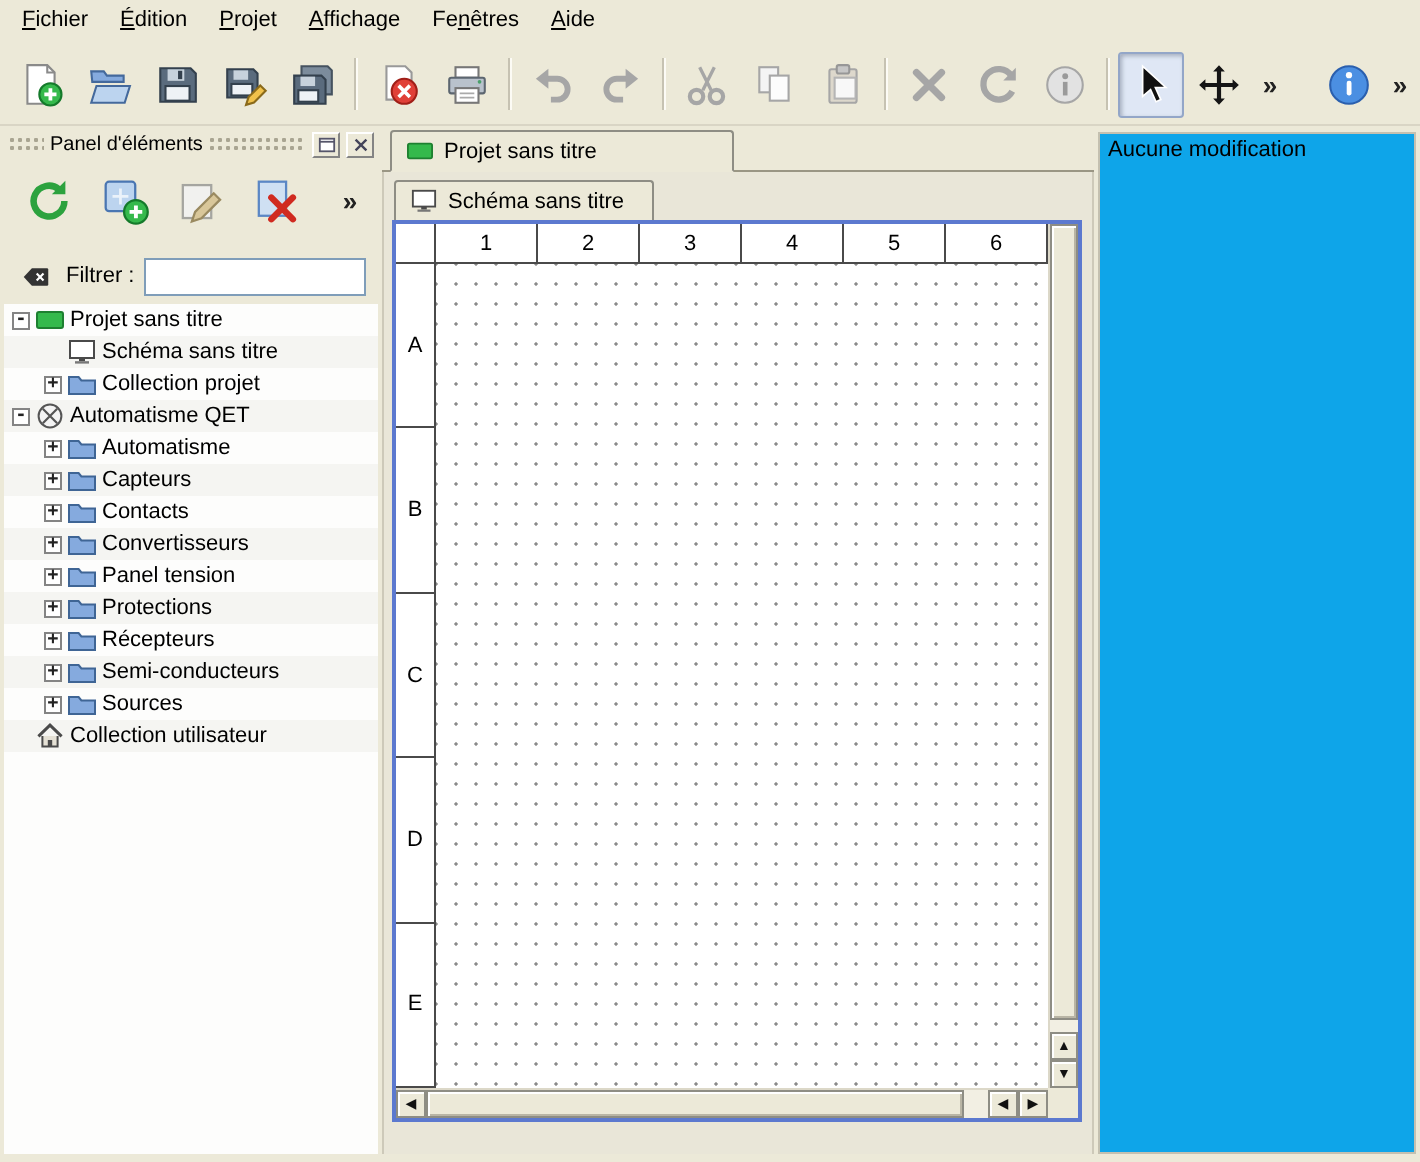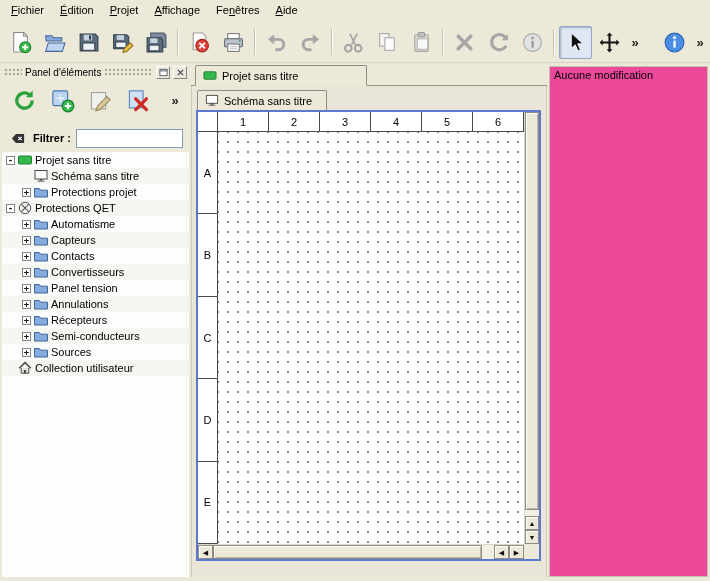--- a/index.html
+++ b/index.html
@@ -44,21 +44,21 @@
   .dock-title-text{white-space:nowrap;}
   .dock-btn{width:14px;height:13px;background:var(--window-bg);border:1px solid;
             border-color:#fff #848484 #848484 #fff;display:flex;align-items:center;justify-content:center;flex:0 0 14px;}
   .dock-btn svg{width:9px;height:9px;}
 
   
   .panel-toolbar{height:36px;display:flex;align-items:center;gap:6px;padding:2px 6px;margin-top:2px;flex:0 0 36px;}
   .pt-btn{width:32px;height:32px;display:flex;align-items:center;justify-content:center;}
   .pt-btn svg{width:25px;height:25px;}
   .pt-btn.narrow{width:16px;margin-left:auto;}
-  .filter-row{display:flex;align-items:center;gap:5px;padding:0 6px;margin-top:9px;flex:0 0 22px;font-weight:bold;}
+  .filter-row{display:flex;align-items:center;gap:5px;padding:0 6px;margin-top:9px;flex:0 0 22px;}
   .filter-clear{width:20px;height:17px;display:flex;align-items:center;justify-content:center;}
   .filter-clear svg{width:18px;height:15px;}
   .filter-label{white-space:nowrap;}
   .filter-input{flex:1;height:19px;border:1px solid #7f9db9;background:#fff;font:inherit;padding:1px 3px;min-width:0;cursor:text;}
   .tree{flex:1;background:#fdfdfc;margin-top:3px;overflow:hidden;}
   .tree-row{height:16px;display:flex;align-items:center;gap:3px;}
   .tree-row.alt{background:#f5f5f2;}
   .expander{width:9px;height:9px;border:1px solid #848484;background:#fff;flex:0 0 9px;
             font:bold 9px/7px "DejaVu Sans Mono",monospace;text-align:center;color:#222;}
   .expander.none{border:none;background:transparent;}
@@ -97,21 +97,21 @@
             box-shadow:inset 1px 1px 0 #fff,inset -1px -1px 0 #b9b5a5;}
   .vscroll .sb-thumb{flex:1;margin-bottom:6px;}
   .hscroll .sb-thumb{flex:1;margin-right:12px;}
   .sb-btn{background:var(--window-bg);border:1px solid #8e8d84;box-shadow:inset 1px 1px 0 #fff;
           display:flex;align-items:center;justify-content:center;font-size:7px;line-height:1;color:#111;}
   .vscroll .sb-btn{height:14px;flex:0 0 14px;}
   .hscroll .sb-btn{width:15px;flex:0 0 15px;}
   .sb-corner{grid-column:2;grid-row:2;background:var(--window-bg);}
 
   
-  .undo-list{flex:1;background:#ec4899;margin-top:2px;border:1px solid #c4c0b0;overflow:hidden;}
+  .undo-list{flex:1;background:#0ea5e9;margin-top:2px;border:1px solid #c4c0b0;overflow:hidden;}
   .undo-item{padding:2px 4px;white-space:nowrap;}
 </style>
 </head>
 <body>
 
 <div class="app">
 
   <div class="menubar" id="menubar">
       <div class="menu-item"><u>F</u>ichier</div>
       <div class="menu-item"><u>É</u>dition</div>
@@ -355,31 +355,31 @@
           </span>
           <span class="tree-label">Schéma sans titre</span>
         </div>
         <div class="tree-row" style="padding-left: 20px;">
           <span class="expander">+</span>
           <span class="tree-icon">
             <svg viewBox="0 0 14 14">
               <path d="M0.5 3.5h4.8l1.4 1.7h6.8v6.8H0.5z" fill="var(--folder-blue)" stroke="#3f6595"></path>
             </svg>
           </span>
-          <span class="tree-label">Protections projet</span>
+          <span class="tree-label">Collection projet</span>
         </div>
         <div class="tree-row alt" style="padding-left: 4px;">
           <span class="expander">-</span>
           <span class="tree-icon">
             <svg viewBox="0 0 14 14">
               <circle cx="7" cy="7" r="5.7" fill="#f4f4f4" stroke="#555"></circle>
               <path d="M3.4 3.4l7.2 7.2M10.6 3.4l-7.2 7.2" stroke="#555" stroke-width="1.1"></path>
             </svg>
           </span>
-          <span class="tree-label">Protections QET</span>
+          <span class="tree-label">Automatisme QET</span>
         </div>
         <div class="tree-row" style="padding-left: 20px;">
           <span class="expander">+</span>
           <span class="tree-icon">
             <svg viewBox="0 0 14 14">
               <path d="M0.5 3.5h4.8l1.4 1.7h6.8v6.8H0.5z" fill="var(--folder-blue)" stroke="#3f6595"></path>
             </svg>
           </span>
           <span class="tree-label">Automatisme</span>
         </div>
@@ -419,21 +419,21 @@
           </span>
           <span class="tree-label">Panel tension</span>
         </div>
         <div class="tree-row alt" style="padding-left: 20px;">
           <span class="expander">+</span>
           <span class="tree-icon">
             <svg viewBox="0 0 14 14">
               <path d="M0.5 3.5h4.8l1.4 1.7h6.8v6.8H0.5z" fill="var(--folder-blue)" stroke="#3f6595"></path>
             </svg>
           </span>
-          <span class="tree-label">Annulations</span>
+          <span class="tree-label">Protections</span>
         </div>
         <div class="tree-row" style="padding-left: 20px;">
           <span class="expander">+</span>
           <span class="tree-icon">
             <svg viewBox="0 0 14 14">
               <path d="M0.5 3.5h4.8l1.4 1.7h6.8v6.8H0.5z" fill="var(--folder-blue)" stroke="#3f6595"></path>
             </svg>
           </span>
           <span class="tree-label">Récepteurs</span>
         </div>

